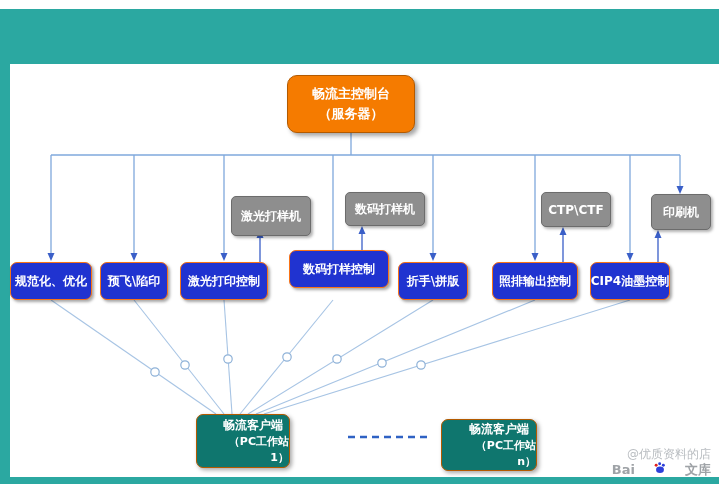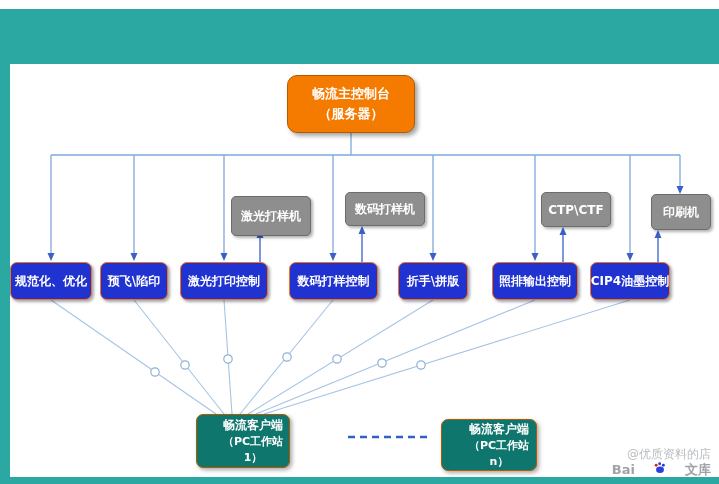--- a/index.html
+++ b/index.html
@@ -3,21 +3,21 @@
 <meta charset="utf-8">
 <style>
   html,body{margin:0;padding:0;background:#ffffff;}
   .page{position:relative;width:719px;height:484px;background:#ffffff;overflow:hidden;
         font-family:"DejaVu Sans","Liberation Sans",sans-serif;}
   .chrome-top{position:absolute;left:0;top:9px;width:719px;height:55px;background:#2ba8a1;}
   .chrome-left{position:absolute;left:0;top:9px;width:10px;height:475px;background:#2ba8a1;}
   .chrome-bottom{position:absolute;left:0;top:477px;width:719px;height:7px;background:#2ba8a1;}
   .wires{position:absolute;left:0;top:0;pointer-events:none;}
   .node{position:absolute;display:flex;flex-direction:column;align-items:center;justify-content:center;
-        text-align:center;color:#ffffff;font-weight:bold;box-sizing:border-box;}
+        text-align:right;color:#ffffff;font-weight:bold;box-sizing:border-box;}
   .server{background:#f57b00;border:1px solid #b35a00;border-radius:10px;font-size:13px;line-height:1.55;
           box-shadow:3px 3px 4px rgba(0,0,0,.35);}
   .device{background:#8e8e8e;border:1px solid #6c6c6c;border-radius:5px;font-size:12px;white-space:nowrap;
           box-shadow:2px 2px 3px rgba(0,0,0,.3);}
   .module{background:#2033d0;border:1px solid #f97316;border-radius:7px;font-size:12px;white-space:nowrap;
           box-shadow:2px 2px 3px rgba(0,0,0,.35);}
   .client{background:#0f766e;border:1px solid #b35a00;border-radius:7px;font-size:12px;line-height:1.5;
           box-shadow:2px 2px 4px rgba(0,0,0,.35);padding-left:20px;}
   .client .sub{font-size:11px;}
   .watermark{position:absolute;right:8px;bottom:5px;text-align:right;}
@@ -113,21 +113,21 @@
 
   <div class="node module" style="left:10px;top:262px;width:82px;height:38px">
     <span>规范化、优化</span>
   </div>
   <div class="node module" style="left:100px;top:262px;width:68px;height:38px">
     <span>预飞\陷印</span>
   </div>
   <div class="node module" style="left:180px;top:262px;width:88px;height:38px">
     <span>激光打印控制</span>
   </div>
-  <div class="node module" style="left:289px;top:262px;width:89px;height:38px">
+  <div class="node module" style="left:289px;top:250px;width:100px;height:38px">
     <span>数码打样控制</span>
   </div>
   <div class="node module" style="left:398px;top:262px;width:70px;height:38px">
     <span>折手\拼版</span>
   </div>
   <div class="node module" style="left:492px;top:262px;width:86px;height:38px">
     <span>照排输出控制</span>
   </div>
   <div class="node module" style="left:590px;top:262px;width:80px;height:38px">
     <span>CIP4油墨控制</span>

